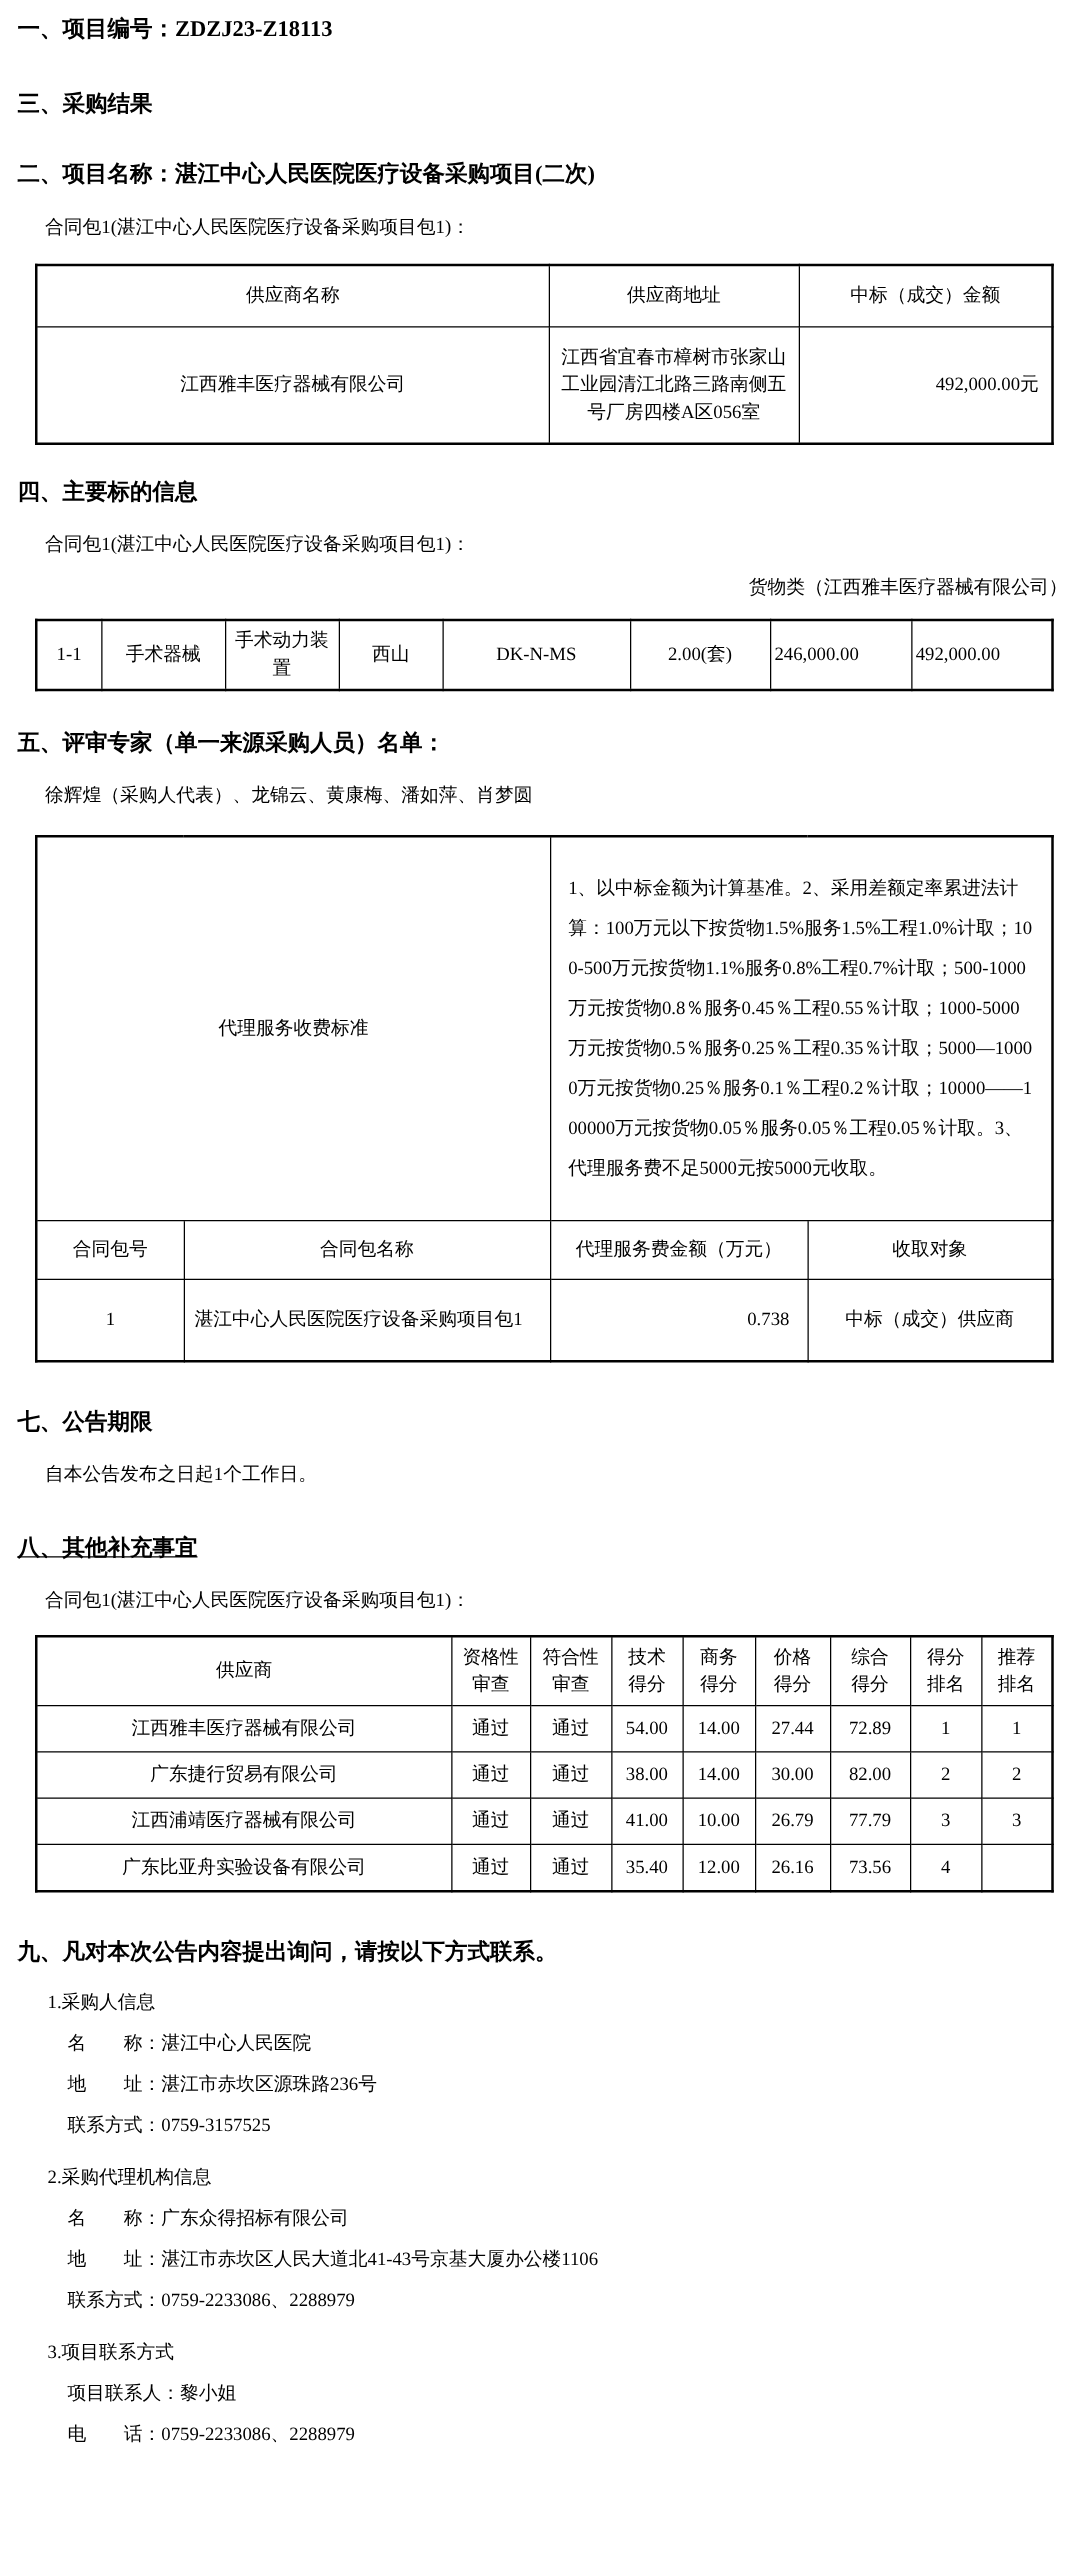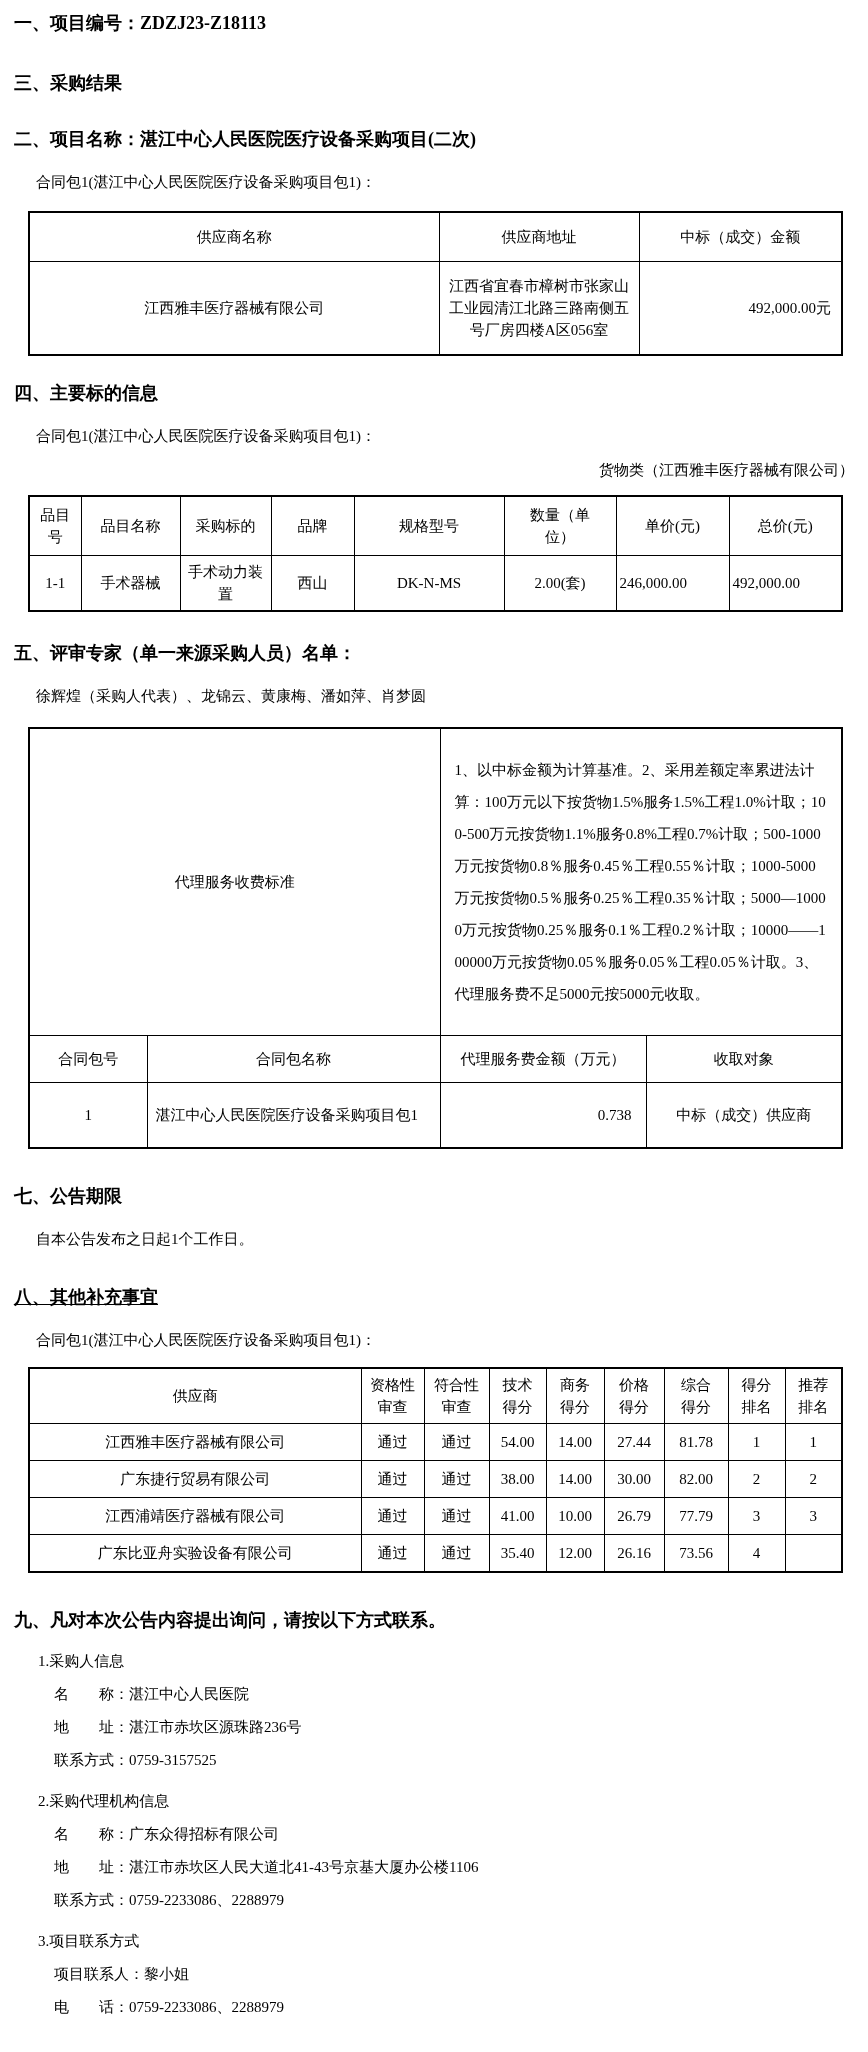--- a/index.html
+++ b/index.html
@@ -129,32 +129,20 @@
       <col style="width:52px">
         <col style="width:99px">
         <col style="width:91px">
         <col style="width:83px">
       <col style="width:150px">
         <col style="width:112px">
         <col style="width:113px">
         <col style="width:113px">
     </colgroup>
     <tbody>
-        <tr>
-      <th>品目
-号</th>
-      <th>品目名称</th>
-      <th>采购标的</th>
-      <th>品牌</th>
-      <th>规格型号</th>
-      <th>数量（单
-位）</th>
-      <th>单价(元)</th>
-      <th>总价(元)</th>
-    </tr>
     <tr>
       <td>1-1</td>
       <td>手术器械</td>
       <td>手术动力装置</td>
       <td>西山</td>
       <td>DK-N-MS</td>
       <td>2.00(套)</td>
       <td class="money">246,000.00</td>
       <td class="money">492,000.00</td>
     </tr>
@@ -230,21 +218,21 @@
       <th>推荐
 排名</th>
     </tr>
     <tr>
       <td>江西雅丰医疗器械有限公司</td>
       <td>通过</td>
       <td>通过</td>
       <td>54.00</td>
       <td>14.00</td>
       <td>27.44</td>
-      <td>81.78</td>
+      <td>72.89</td>
       <td>1</td>
       <td>1</td>
     </tr>
     <tr>
       <td>广东捷行贸易有限公司</td>
       <td>通过</td>
       <td>通过</td>
       <td>38.00</td>
       <td>14.00</td>
       <td>30.00</td>

